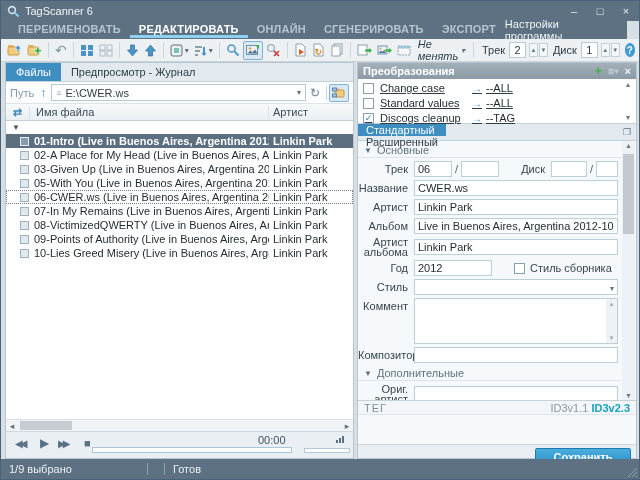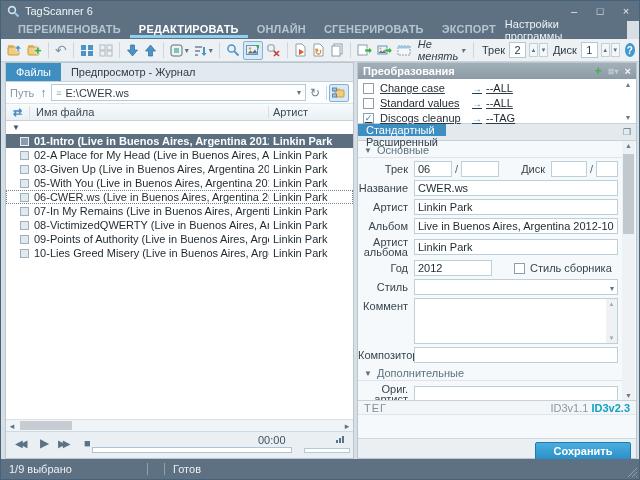--- a/index.html
+++ b/index.html
@@ -116,21 +116,21 @@
   .fcheck .cb{margin-right:5px;}
   .ftext{height:46px;border:1px solid #bcd0da;background:#fff;position:relative;}
   .ftext .tscroll{position:absolute;right:0;top:0;bottom:0;width:11px;background:#eef2f5;display:flex;flex-direction:column;justify-content:space-between;align-items:center;color:#9aa8b2;font-size:6px;padding:2px 0;}
   
   .tag-row{position:absolute;left:0;top:337px;right:0;height:15px;background:#f2f6f9;border-top:1px solid #c6d2da;border-bottom:1px solid #dde5ea;display:flex;align-items:center;padding:0 6px;}
   .tag-label{color:#7d8f9b;letter-spacing:1px;}
   .tag-vers{margin-left:auto;}
   .tag-v1{color:#8a98a3;}
   .tag-v2{color:#14a0c0;font-weight:bold;}
   .info{position:absolute;left:0;top:352px;right:0;height:28px;padding:2px 6px;color:#232e36;line-height:13px;white-space:pre;}
-  .savebar{position:absolute;left:0;bottom:0;right:0;height:20px;border-top:1px solid #d0d9df;background:#e9eff3;}
+  .savebar{position:absolute;left:0;bottom:0;right:0;height:14px;border-top:1px solid #d0d9df;background:#e9eff3;}
   .save-btn{position:absolute;right:5px;top:3px;width:96px;height:18px;background:linear-gradient(#4badde,#2b90c8);border:1px solid #1f7ab0;border-radius:2px;color:#fff;font-weight:bold;display:flex;align-items:center;justify-content:center;}
   
   .statusbar{position:absolute;left:0;bottom:0;right:0;height:20px;background:#5d7183;color:#ecf1f4;display:flex;align-items:center;padding:0 8px;}
   .st-sep{width:1px;height:12px;background:#8fa0ad;margin:0 8px;}
   .st-sel{width:130px;}
   .st-size{width:150px;}
   .grip{position:absolute;right:2px;bottom:2px;width:10px;height:10px;
     background:linear-gradient(135deg,transparent 50%,#8fa0ad 50%,#8fa0ad 55%,transparent 55%,transparent 70%,#8fa0ad 70%,#8fa0ad 75%,transparent 75%,transparent 90%,#8fa0ad 90%);}
   svg{display:block;}
 </style>

